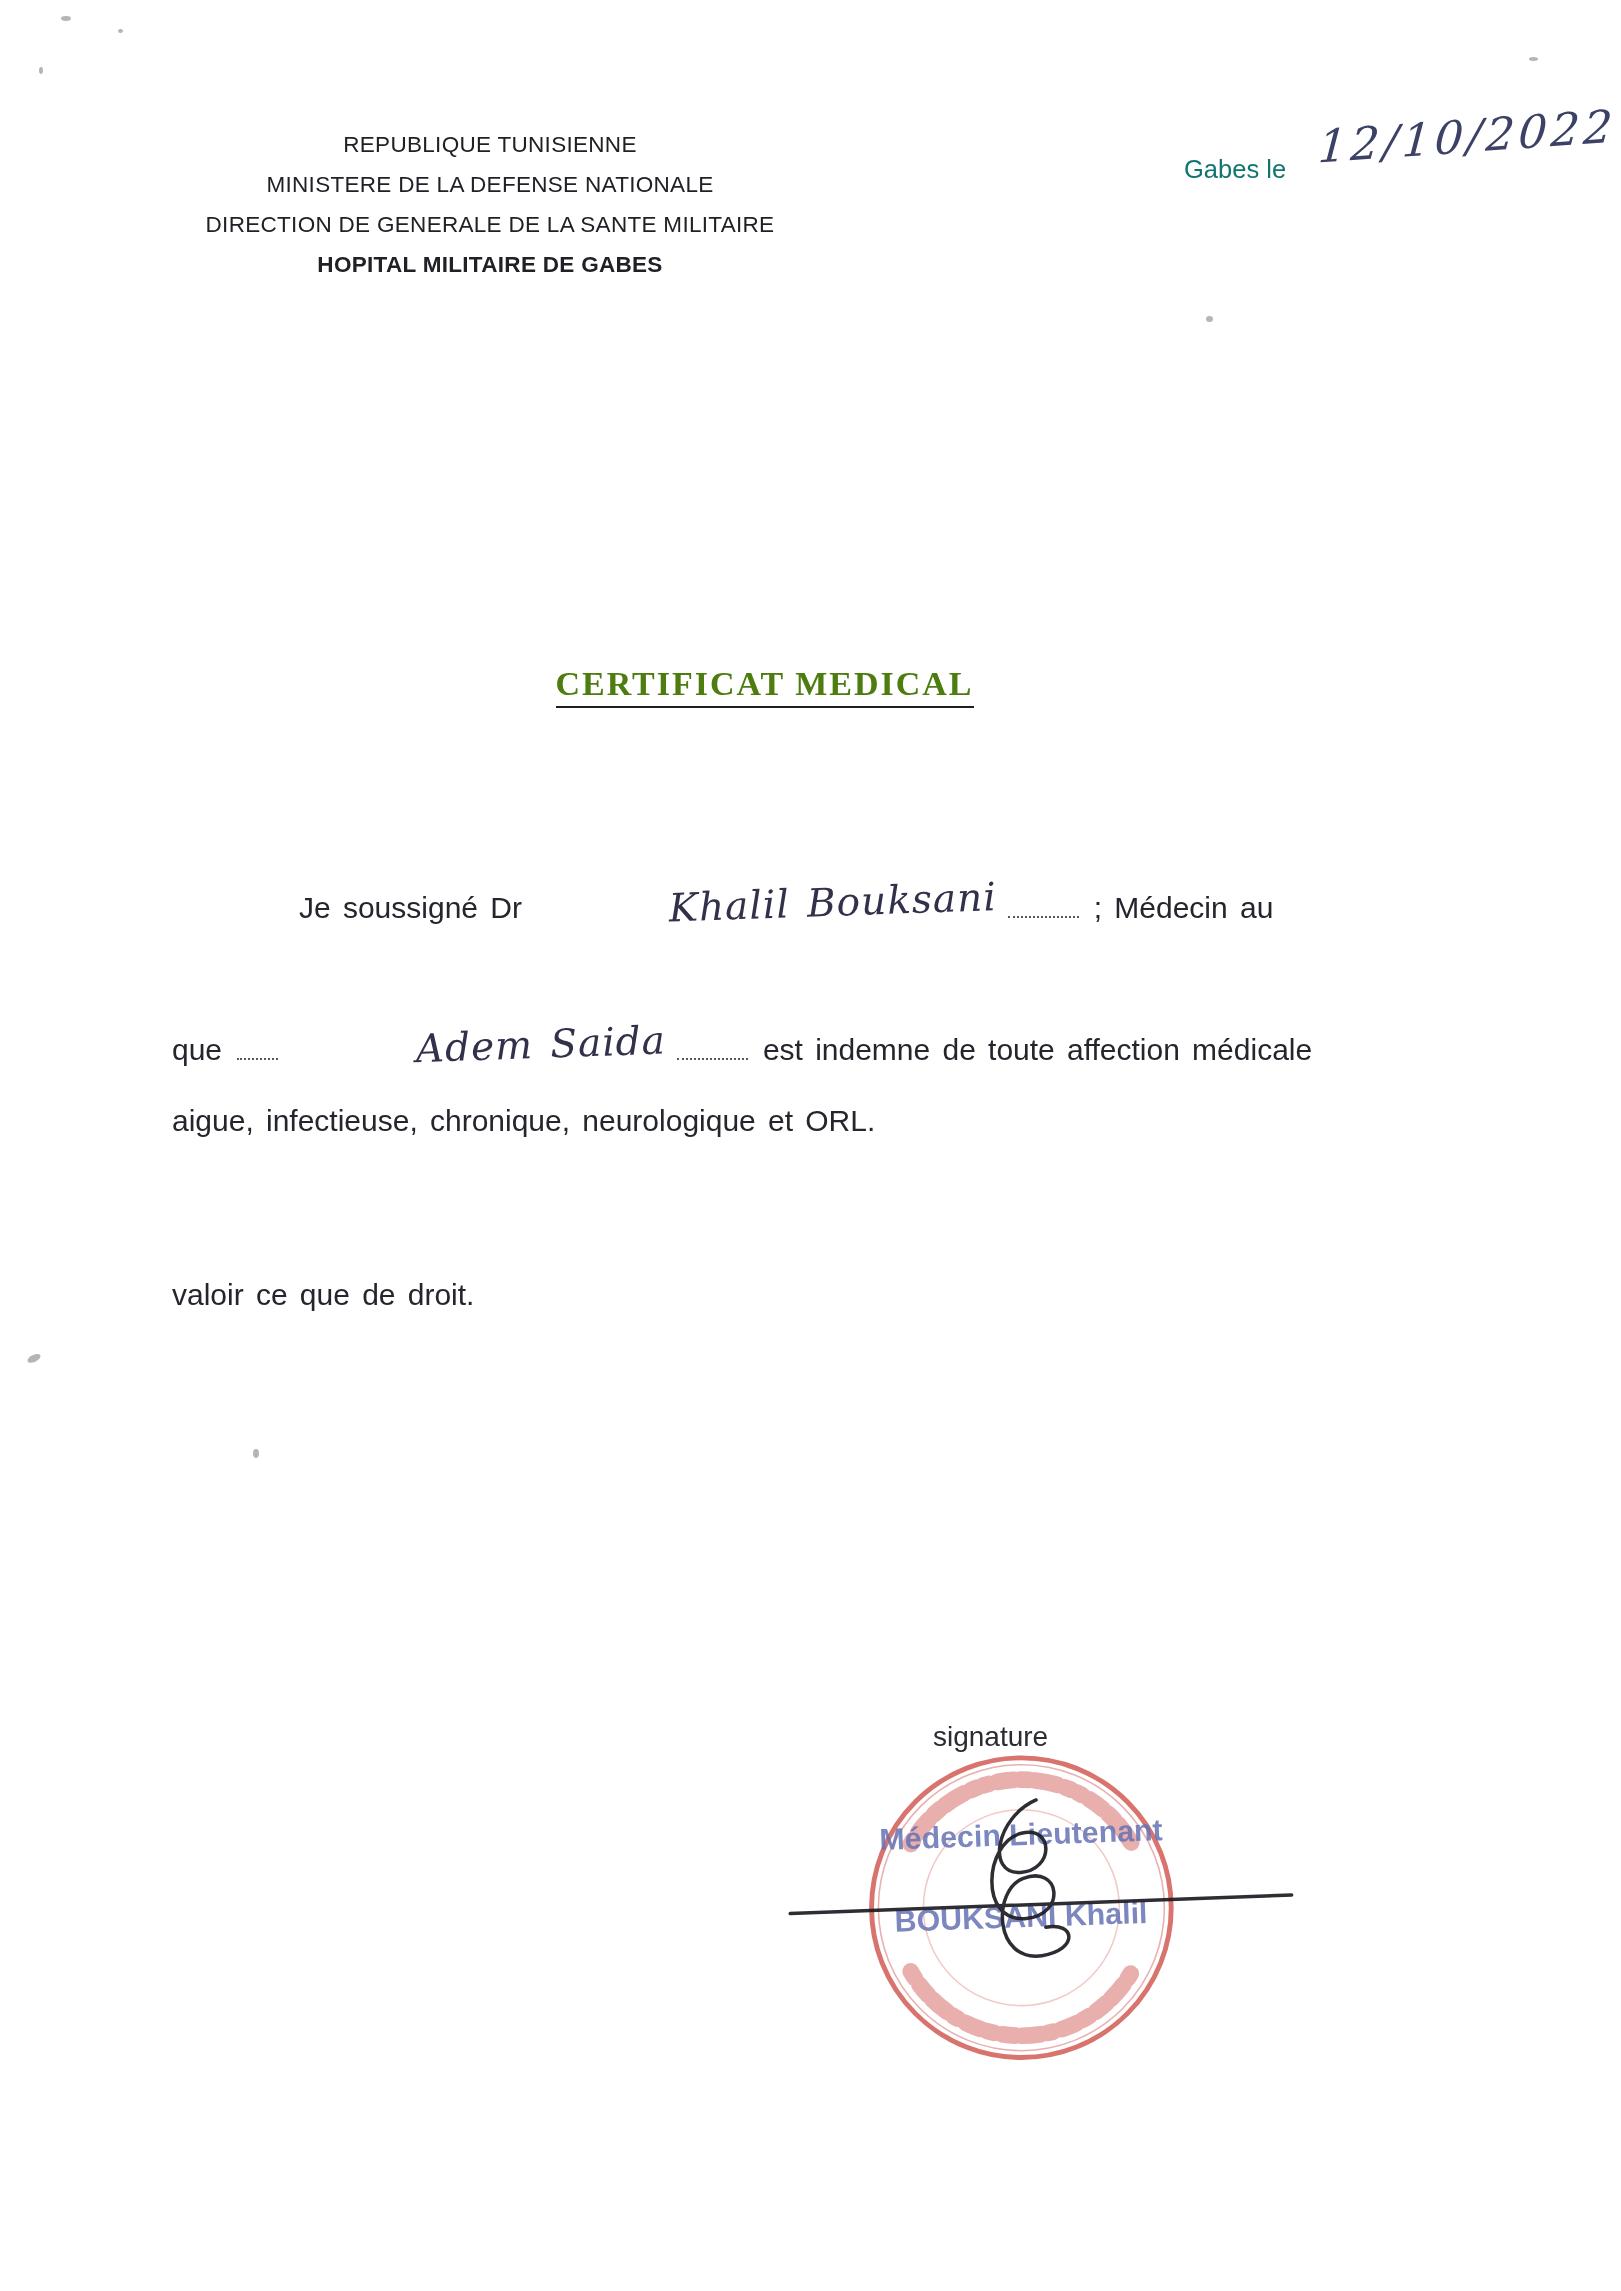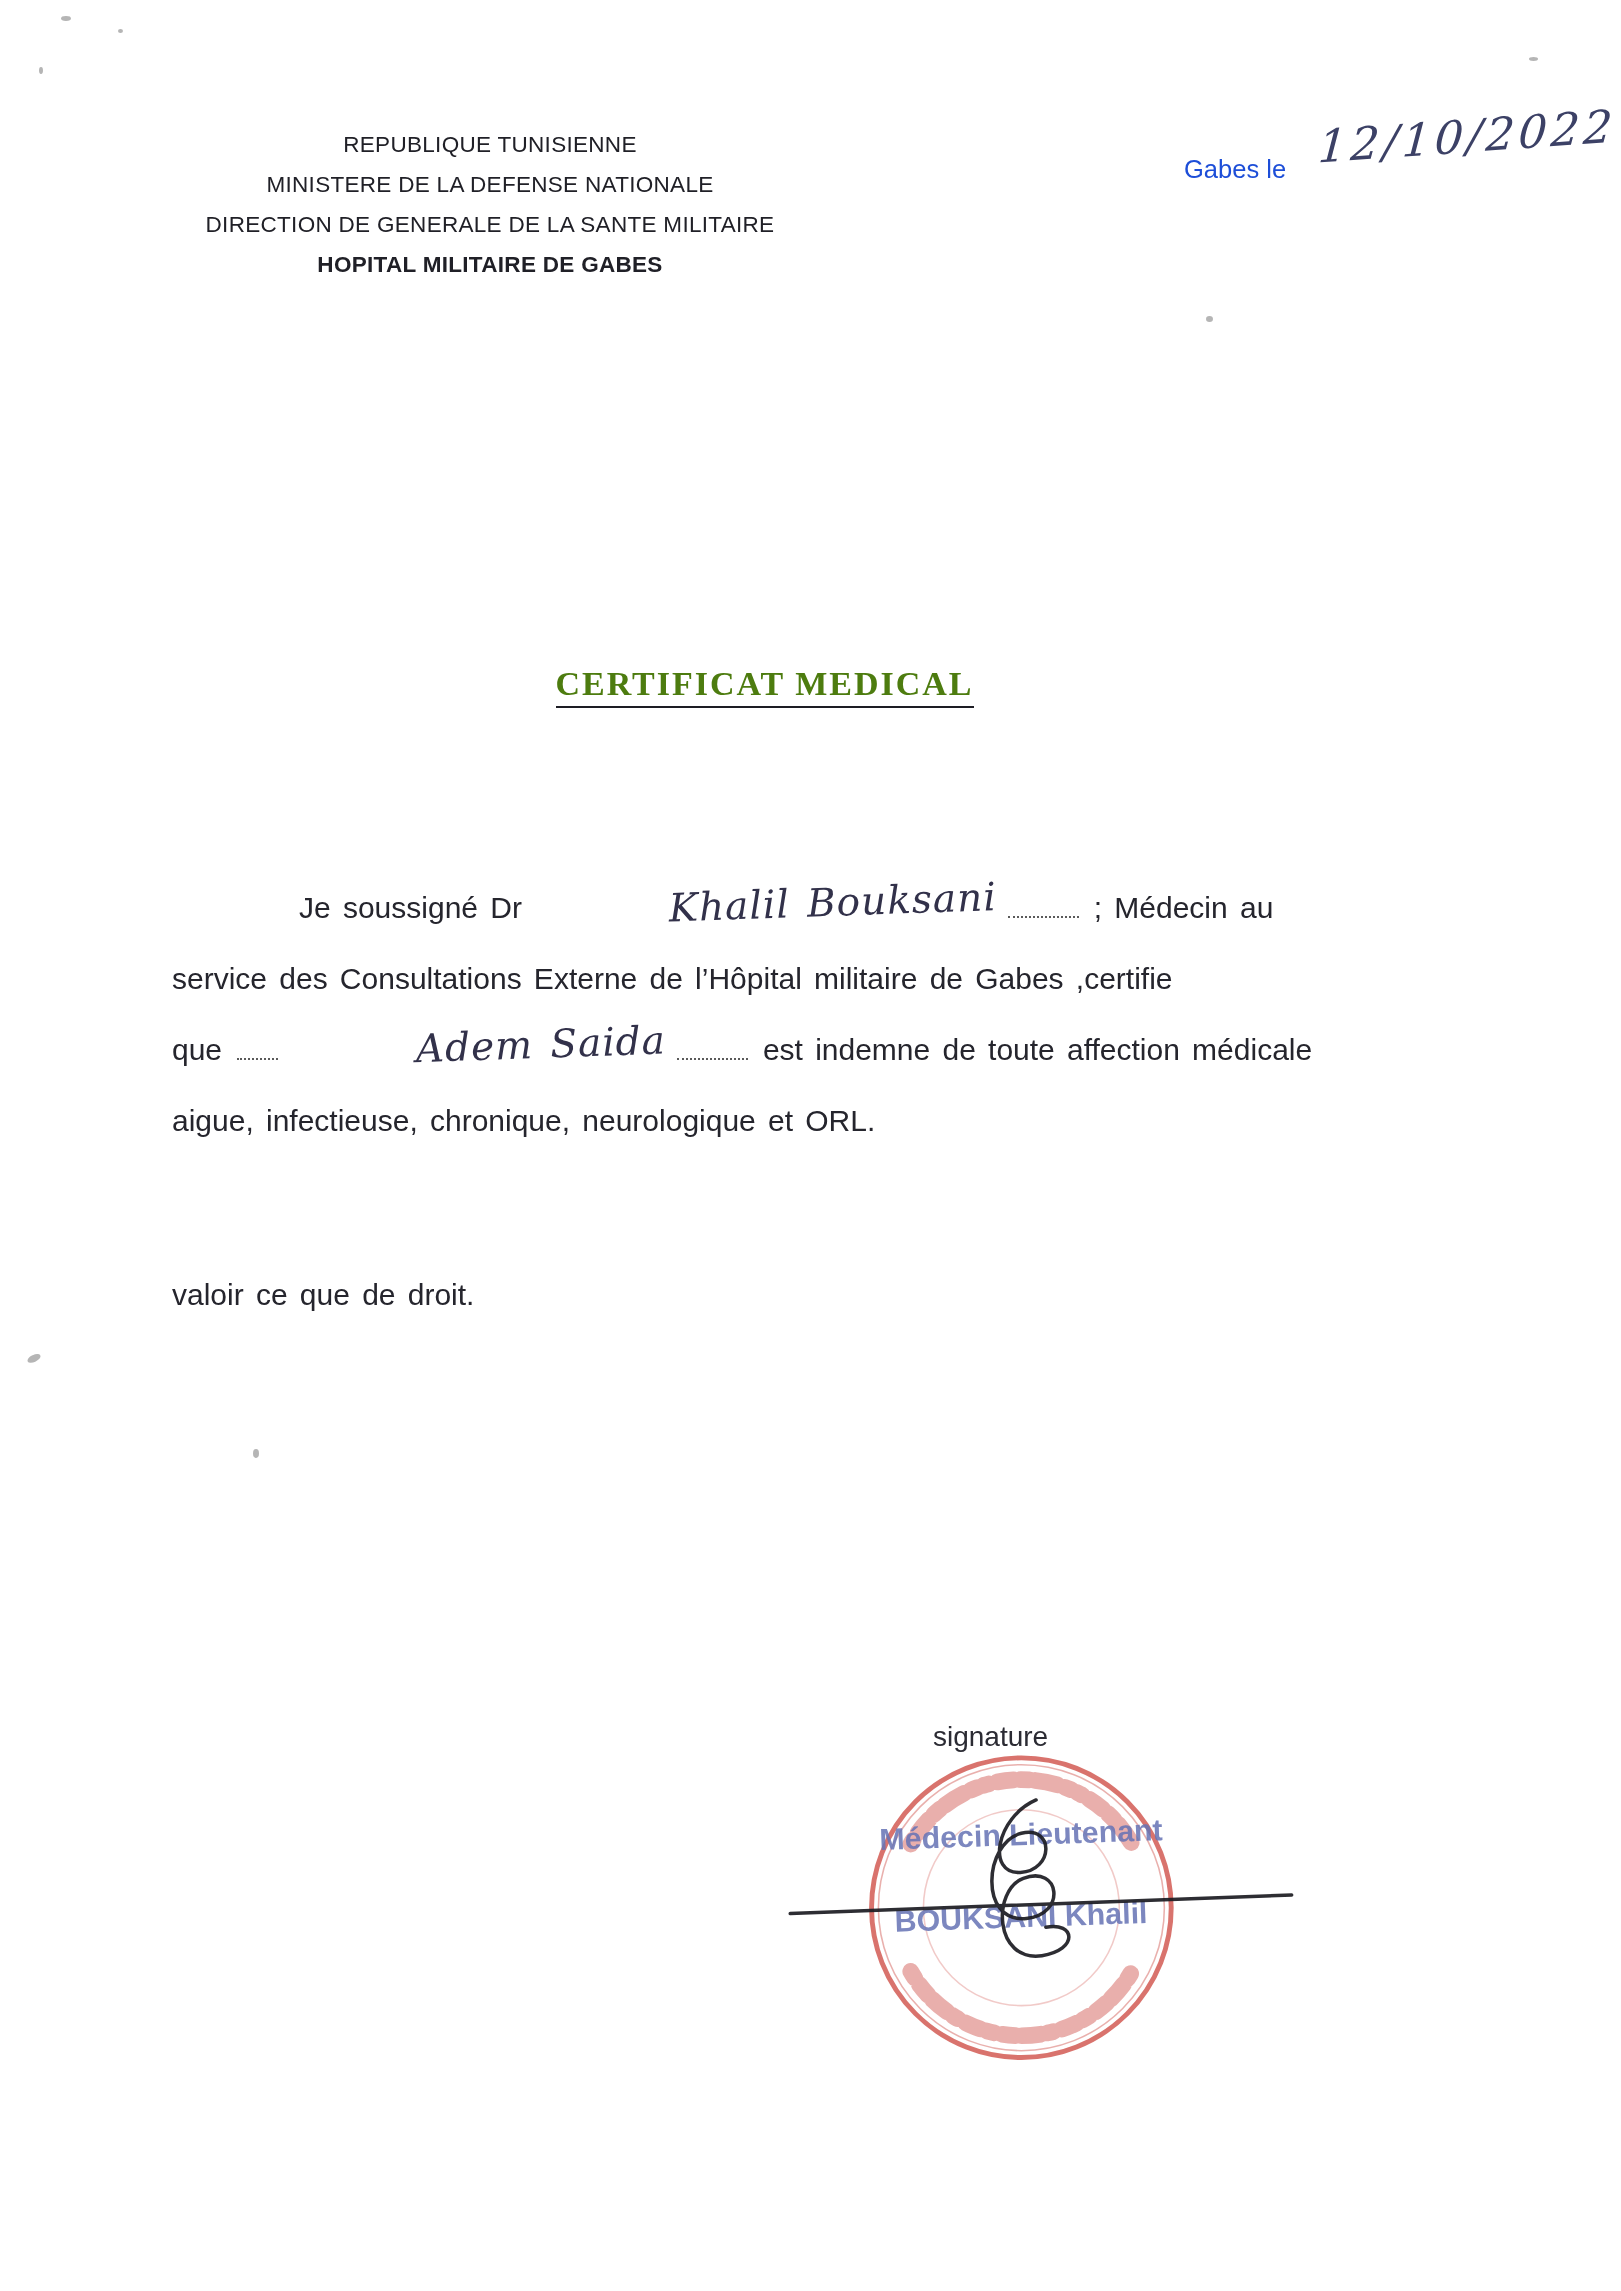--- a/index.html
+++ b/index.html
@@ -34,21 +34,21 @@
     letter-spacing:0.3px;
   }
   .lh-bold { font-weight:bold; }
   .lh-italic { font-style:italic; }
 
   
   .dateline {
     position:absolute;
     left:1184px; top:155px;
     font-size:25.5px;
-    color:#1d4ed8;
+    color:#0f766e;
   }
   .date-value {
     position:absolute;
     left:1318px; top:110px;
     font-family:"DejaVu Serif", serif;
     font-style:italic;
     font-size:45px;
     letter-spacing:3.9px;
     color:#3c4166;
     transform:rotate(-4deg) skewX(-8deg);
@@ -147,21 +147,21 @@
 
   <div class="title">
     <span class="title-underline">CERTIFICAT MEDICAL</span>
   </div>
 
   <div class="body-text">
     <p class="para p1">
       <span>Je soussigné Dr</span>
       <span class="hw">Khalil Bouksani</span><span class="leader"></span>
       <span>; Médecin au</span><br>
-      <span>service des Consultations Externe de l’Hôpital militaire de Gabes ,certifie</span><br>
+      <br>
       <span>que</span>
       <span class="leader w"></span><span class="hw">Adem Saida</span><span class="leader"></span>
       <span>est indemne de toute affection médicale</span><br>
       <span>aigue, infectieuse, chronique, neurologique et ORL.</span>
     </p>
     <p class="para p3">
       <br>
       <span>valoir ce que de droit.</span>
     </p>
   </div>

